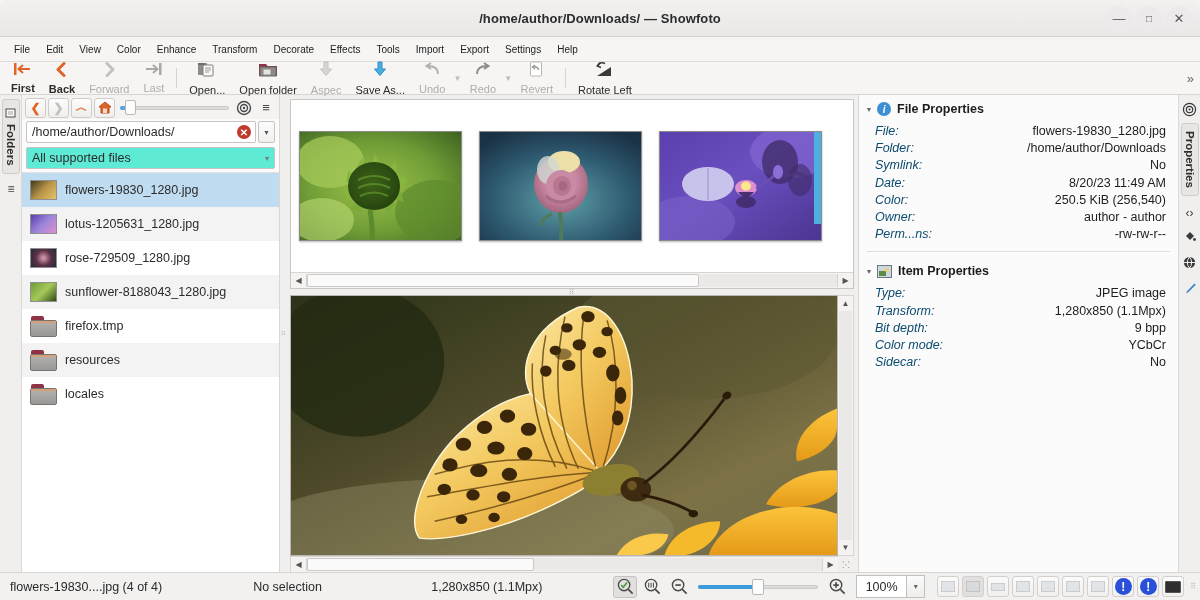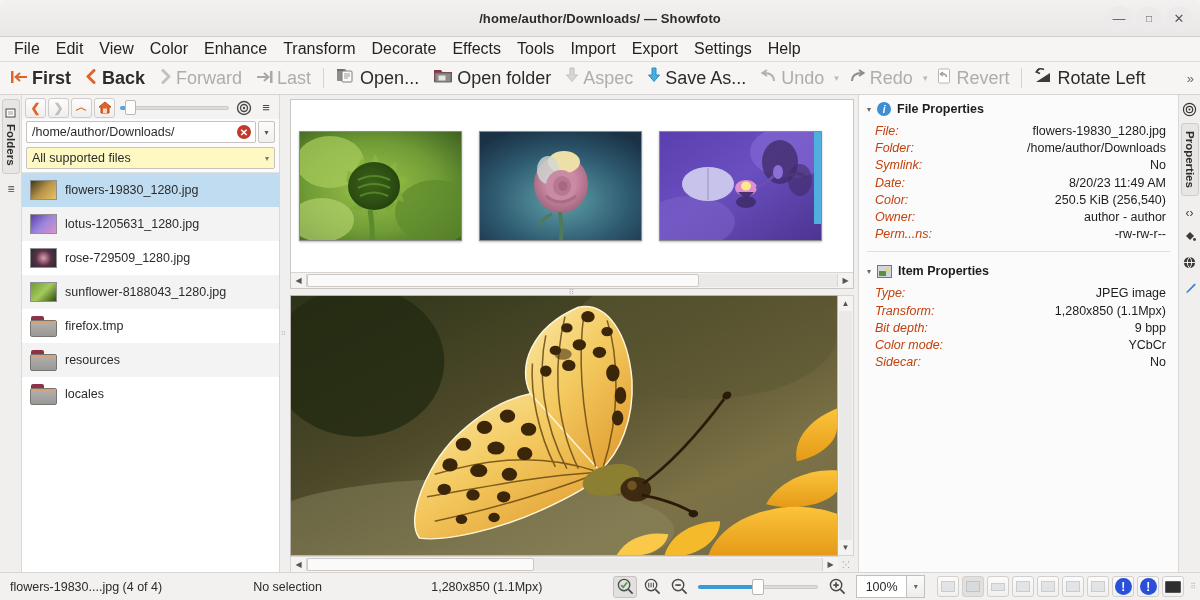--- a/index.html
+++ b/index.html
@@ -30,29 +30,29 @@
     font-size:13px; color:#5a5a5a; line-height:1; cursor:default;
   }
   .wbtn.sq { font-size:10px; }
 
   
   .menubar {
     height: 25px; min-height:25px; background:#f6f5f4;
     border-bottom:1px solid #dedbd8;
     display:flex; align-items:center; padding-left:6px; gap:0px;
   }
-  .menuitem { padding: 2px 8px; font-size:16px; color:#222; white-space:nowrap; }
+  .menuitem { padding: 2px 8px; font-size:10px; color:#222; white-space:nowrap; }
 
   
   .toolbar {
     height: 33px; min-height:33px; background:#f6f5f4;
     border-bottom:1px solid #d7d4d1;
     display:flex; align-items:center; padding: 0 4px; gap:0px; position:relative;
   }
-  .tbtn { display:flex; align-items:center; gap:4px; padding:3px 7px; font-size:18px; white-space:nowrap; border-radius:3px; }
+  .tbtn { display:flex; align-items:center; gap:4px; padding:3px 7px; font-size:11px; white-space:nowrap; border-radius:3px;flex-direction:column; }
   .tbtn.dis { color:#adadad; }
   .tbtn.bold { font-weight:600; }
   .tsep { width:1px; height:20px; background:#d6d3d0; margin:0 5px; }
   .tdrop { color:#b9b9b9; font-size:9px; padding:0 3px; }
   .toolbar .chev { position:absolute; right:6px; font-size:13px; color:#6a6a6a; }
 
   
   .body { flex:1; display:flex; min-height:0; background:#f0efee; }
 
   
@@ -93,21 +93,21 @@
     display:flex; align-items:center; padding:0 4px 0 5px; font-size:12.5px;
   }
   .pathbox .ptext { flex:1; white-space:nowrap; overflow:hidden; }
   .clearicon {
     width:14px; height:14px; border-radius:7px; background:#c0392b; color:#fff;
     font-size:10px; display:flex; align-items:center; justify-content:center; font-weight:bold;
   }
   .dropbtn { width:17px; height:22px; border:1px solid #c6c3c0; border-radius:2px; background:linear-gradient(180deg,#fcfcfc,#f0efee); display:flex; align-items:center; justify-content:center; font-size:8px; color:#555; }
   .filterrow { padding:2px 4px 3px 4px; }
   .filterbox {
-    height:22px; background:#fef9c3; border:1px solid #c6c3c0; border-radius:2px;
+    height:22px; background:#5eead4; border:1px solid #c6c3c0; border-radius:2px;
     display:flex; align-items:center; padding:0 5px; font-size:12.5px;
   }
   .filterbox .ftext { flex:1; }
   .filterbox .fchev { font-size:8px; color:#777; }
 
   .filelist { flex:1; overflow:hidden; background:#fff; border-top:1px solid #e3e1df; position:relative; }
   .filerow { height:34px; display:flex; align-items:center; gap:8px; padding-left:8px; font-size:12.5px; }
   .filerow.sel { background:#bfdcf0; }
   .filerow.alt { background:#f3f3f3; }
   .thumb { width:27px; height:20px; border:1px solid #8f8f8f; background-size:cover; flex:none; }
@@ -148,21 +148,21 @@
   .rightpanel { width:320px; min-width:320px; background:#fbfbfb; border-left:1px solid #d9d6d3; display:flex; flex-direction:column; }
   .section { padding:7px 10px 2px 8px; }
   .sechead { display:flex; align-items:center; gap:6px; margin-bottom:7px; }
   .sechead .arrow { font-size:8px; color:#666; }
   .sechead .stitle { font-weight:bold; font-size:12.5px; color:#1d1d1d; }
   .infoicon { width:14px; height:14px; border-radius:7px; background:#3d8fd3; color:#fff; font-size:10px; font-weight:bold; display:flex; align-items:center; justify-content:center; font-style:italic; }
   .imgicon { width:15px; height:13px; background:#cfd7de; border:1px solid #6c7a86; position:relative; overflow:hidden; }
   .imgicon:before { content:''; position:absolute; left:1px; bottom:1px; width:7px; height:5px; background:#5e8c43; }
   .imgicon:after { content:''; position:absolute; right:2px; top:2px; width:4px; height:4px; border-radius:2px; background:#e8d46a; }
   .prow { display:flex; font-size:12.5px; line-height:17.2px; padding:0 2px 0 8px; }
-  .plabel { font-style:italic; color:#c2410c; white-space:nowrap; }
+  .plabel { font-style:italic; color:#0c4a6e; white-space:nowrap; }
   .pval { flex:1; text-align:right; color:#1d1d1d; white-space:nowrap; overflow:hidden; }
   .secdiv { height:1px; background:#e0ddda; margin:6px 8px 0 8px; }
 
   
   .statusbar {
     height:28px; min-height:28px; background:#f2f1f0; border-top:1px solid #d7d4d1;
     display:flex; align-items:center; padding:0 4px; gap:0; font-size:12.5px;
   }
   .st1 { width:260px; padding-left:6px; white-space:nowrap; }
   .st2 { width:186px; white-space:nowrap; }

